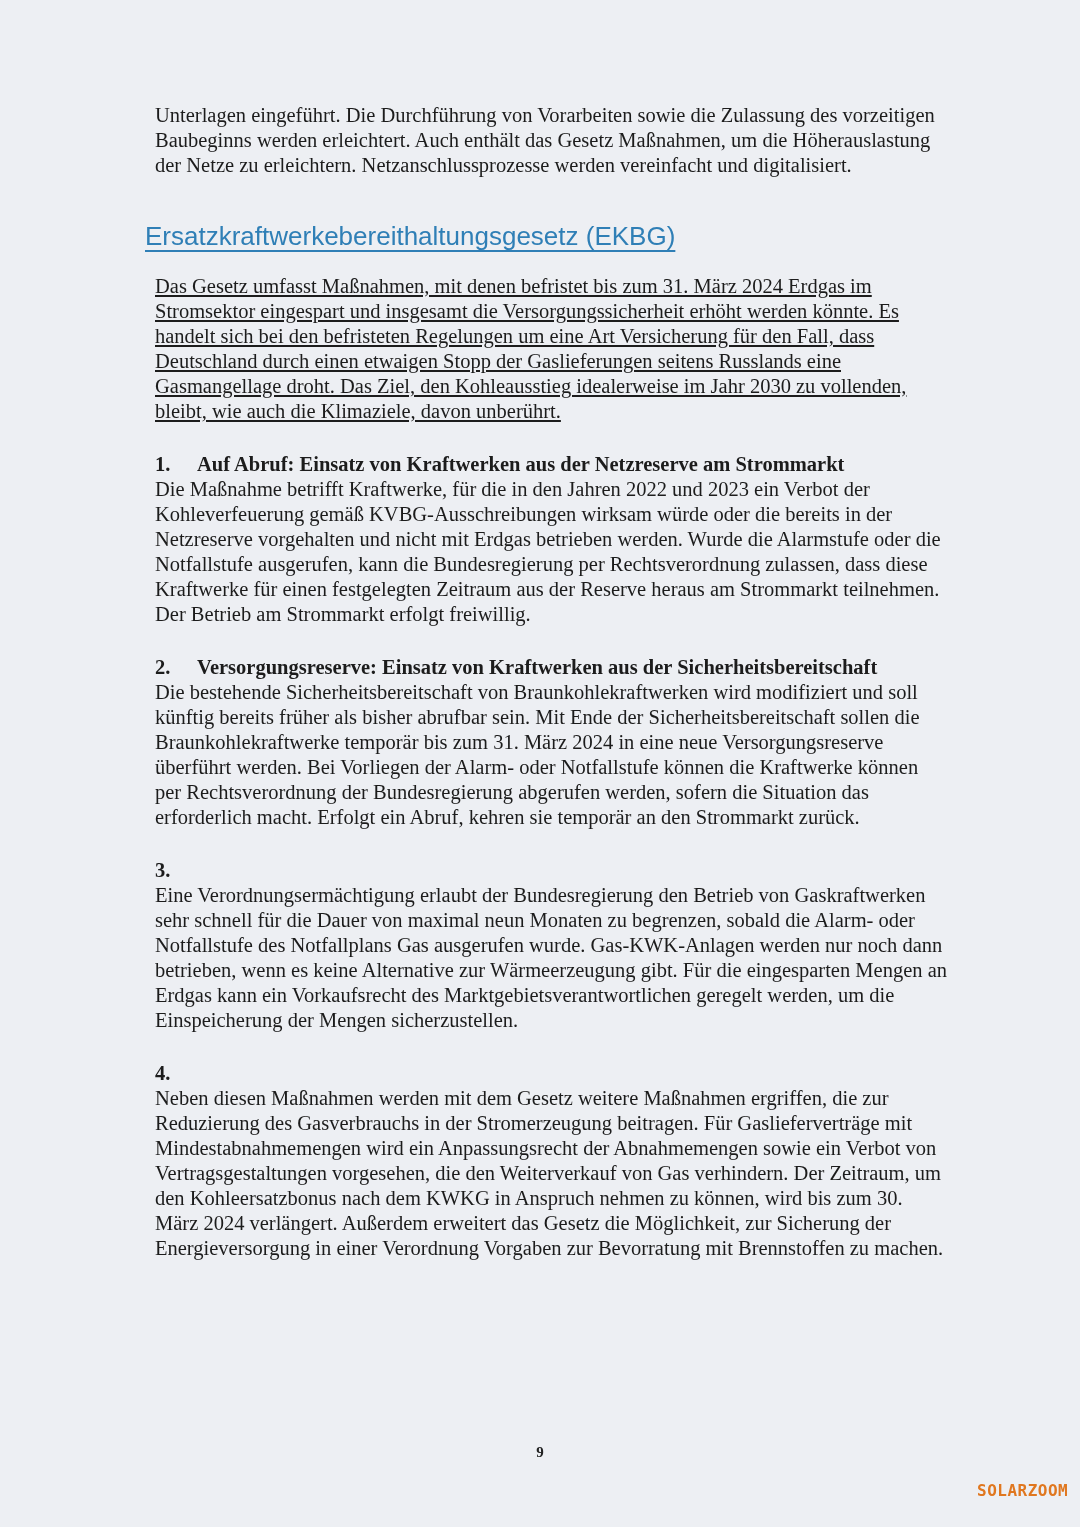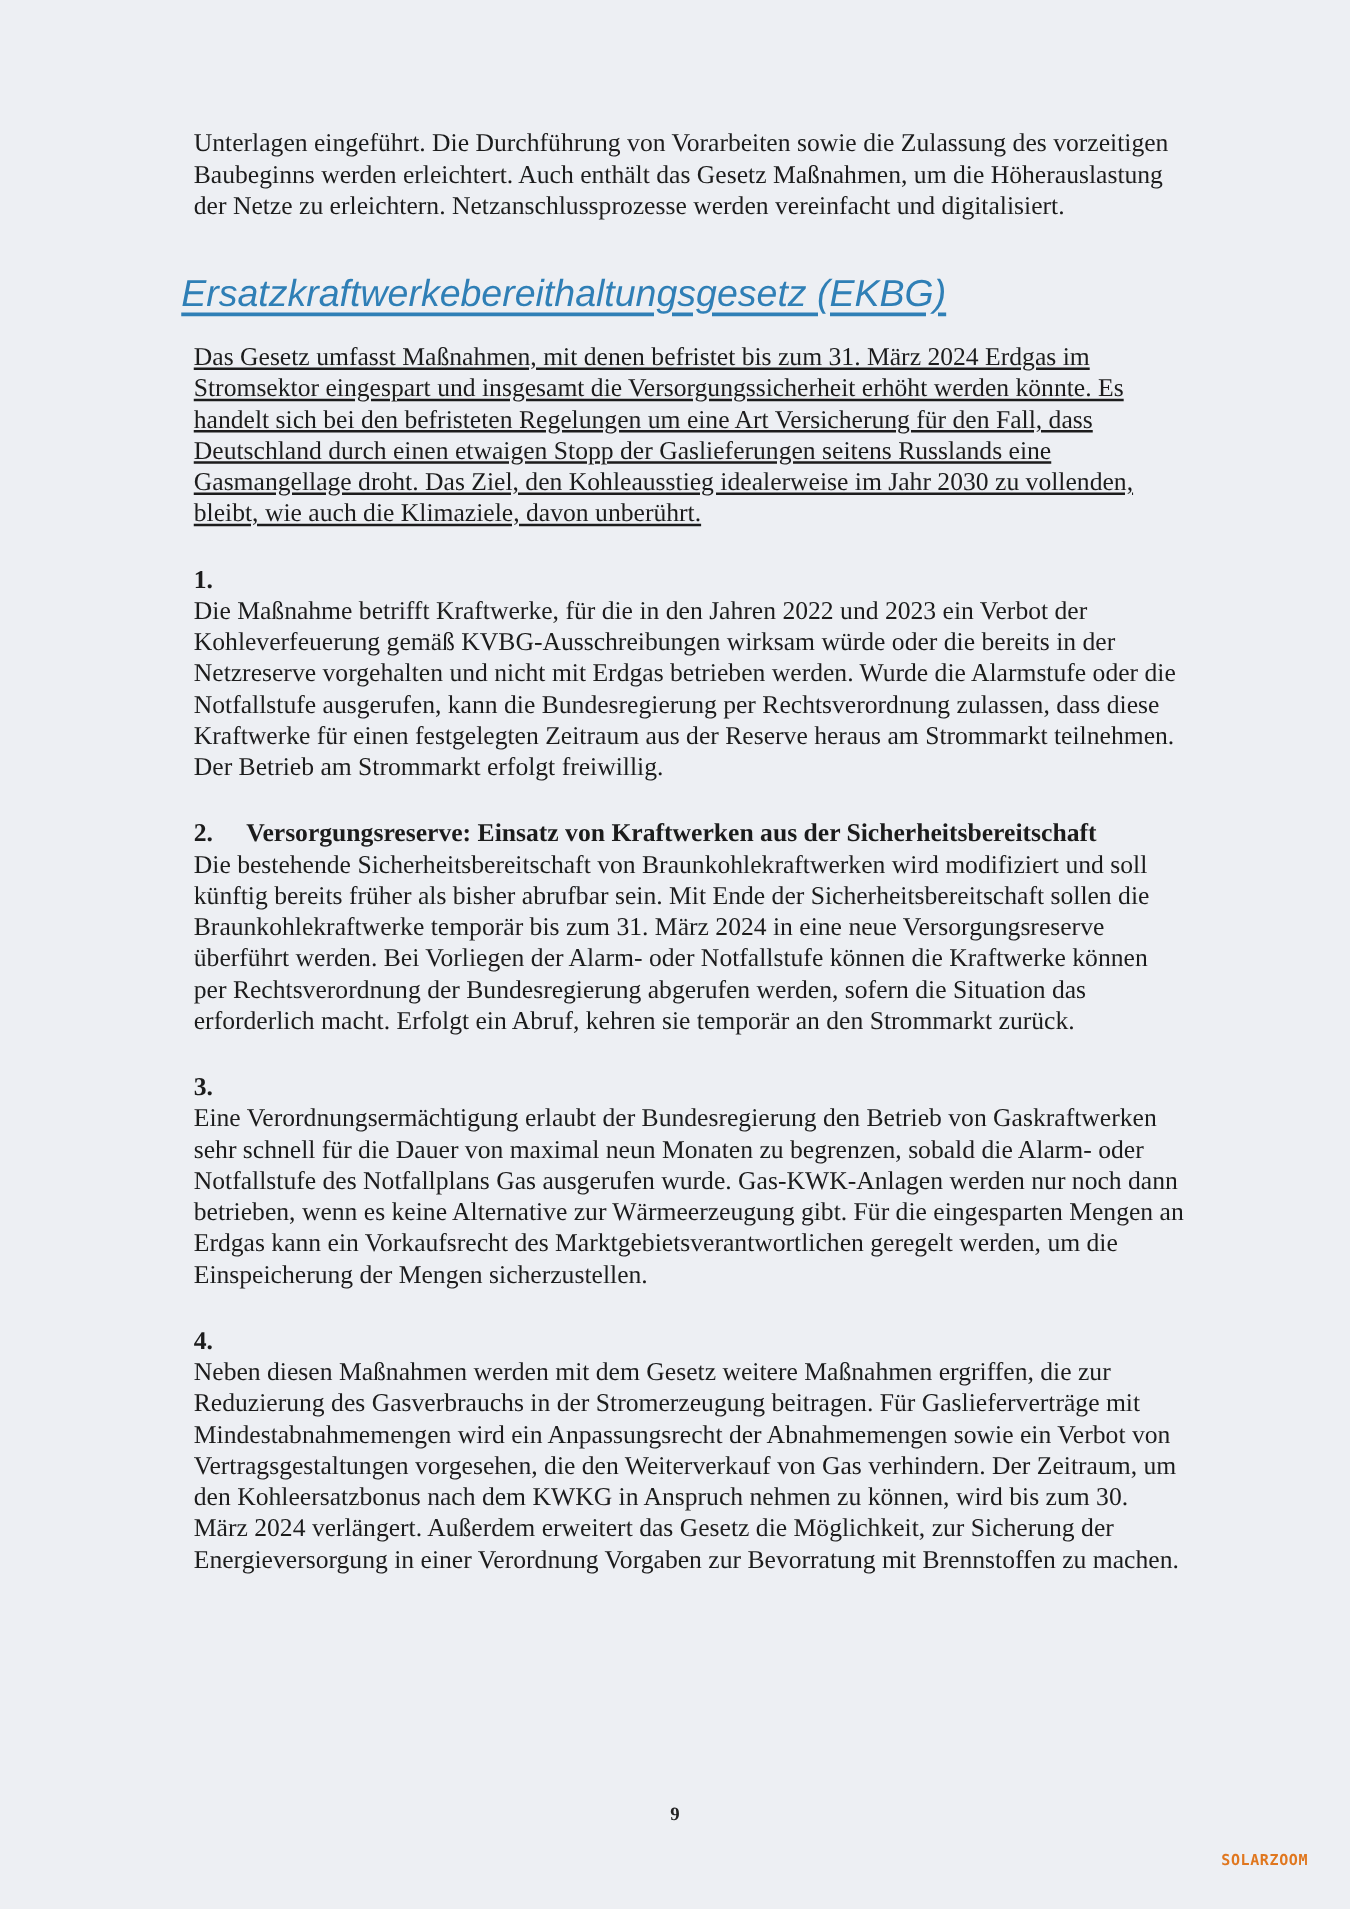--- a/index.html
+++ b/index.html
@@ -24,23 +24,22 @@
     width: 792px;
   }
   .body-text {
     font-size: 20.5px;
     line-height: 25px;
     text-align: left;
   }
   .intro { margin-bottom: 42px; }
   .main-heading {
     font-family: "Liberation Sans", sans-serif;
-    font-style: italic;
     font-weight: 400;
-    font-size: 30px;
+    font-size: 26px;
     line-height: 32px;
     color: #2f7fb6;
     margin-left: -10px;
     margin-bottom: 22px;
   }
   .main-heading .heading-text {
     text-decoration: underline;
     text-underline-offset: 5px;
   }
   .lead { margin-bottom: 28px; text-decoration: underline; }
@@ -63,21 +62,21 @@
     text-align: center;
     font-size: 15px;
     font-weight: bold;
     color: #222;
   }
   .watermark {
     position: absolute;
     top: 1481px;
     left: 977px;
     font-family: "DejaVu Sans Mono", monospace;
-    font-size: 12px;
+    font-size: 16px;
     font-weight: bold;
     letter-spacing: 0.5px;
     color: #e0771f;
   }
 </style>
 </head>
 <body>
 
 <div class="page">
   <div class="content">
@@ -86,20 +85,21 @@
 
     <h2 class="main-heading">
       <span class="heading-text">Ersatzkraftwerkebereithaltungsgesetz (EKBG)</span>
     </h2>
 
     <p class="body-text lead">Das Gesetz umfasst Maßnahmen, mit denen befristet bis zum 31. März 2024 Erdgas im Stromsektor eingespart und insgesamt die Versorgungssicherheit erhöht werden könnte. Es handelt sich bei den befristeten Regelungen um eine Art Versicherung für den Fall, dass Deutschland durch einen etwaigen Stopp der Gaslieferungen seitens Russlands eine Gasmangellage droht. Das Ziel, den Kohleausstieg idealerweise im Jahr 2030 zu vollenden, bleibt, wie auch die Klimaziele, davon unberührt.</p>
 
     <div class="section">
       <div class="sec-head">
         <span class="num">1.</span>
+        <span class="sec-title">Auf Abruf: Einsatz von Kraftwerken aus der Netzreserve am Strommarkt</span>
       </div>
       <p class="body-text">Die Maßnahme betrifft Kraftwerke, für die in den Jahren 2022 und 2023 ein Verbot der Kohleverfeuerung gemäß KVBG-Ausschreibungen wirksam würde oder die bereits in der Netzreserve vorgehalten und nicht mit Erdgas betrieben werden. Wurde die Alarmstufe oder die Notfallstufe ausgerufen, kann die Bundesregierung per Rechtsverordnung zulassen, dass diese Kraftwerke für einen festgelegten Zeitraum aus der Reserve heraus am Strommarkt teilnehmen. Der Betrieb am Strommarkt erfolgt freiwillig.</p>
     </div>
 
     <div class="section">
       <div class="sec-head">
         <span class="num">2.</span>
         <span class="sec-title">Versorgungsreserve: Einsatz von Kraftwerken aus der Sicherheitsbereitschaft</span>
       </div>
       <p class="body-text">Die bestehende Sicherheitsbereitschaft von Braunkohlekraftwerken wird modifiziert und soll künftig bereits früher als bisher abrufbar sein. Mit Ende der Sicherheitsbereitschaft sollen die Braunkohlekraftwerke temporär bis zum 31. März 2024 in eine neue Versorgungsreserve überführt werden. Bei Vorliegen der Alarm- oder Notfallstufe können die Kraftwerke können per Rechtsverordnung der Bundesregierung abgerufen werden, sofern die Situation das erforderlich macht. Erfolgt ein Abruf, kehren sie temporär an den Strommarkt zurück.</p>

